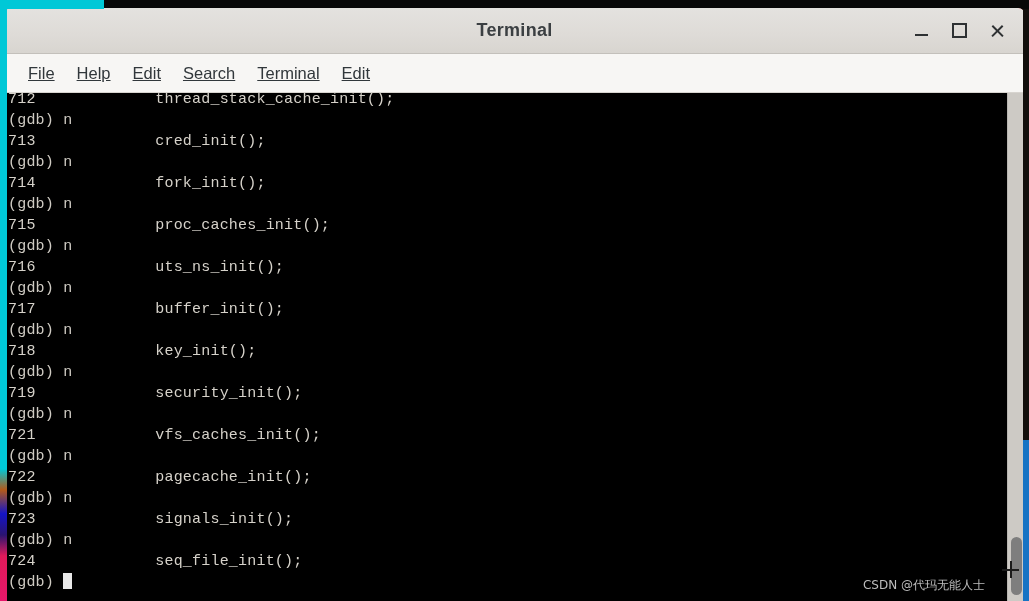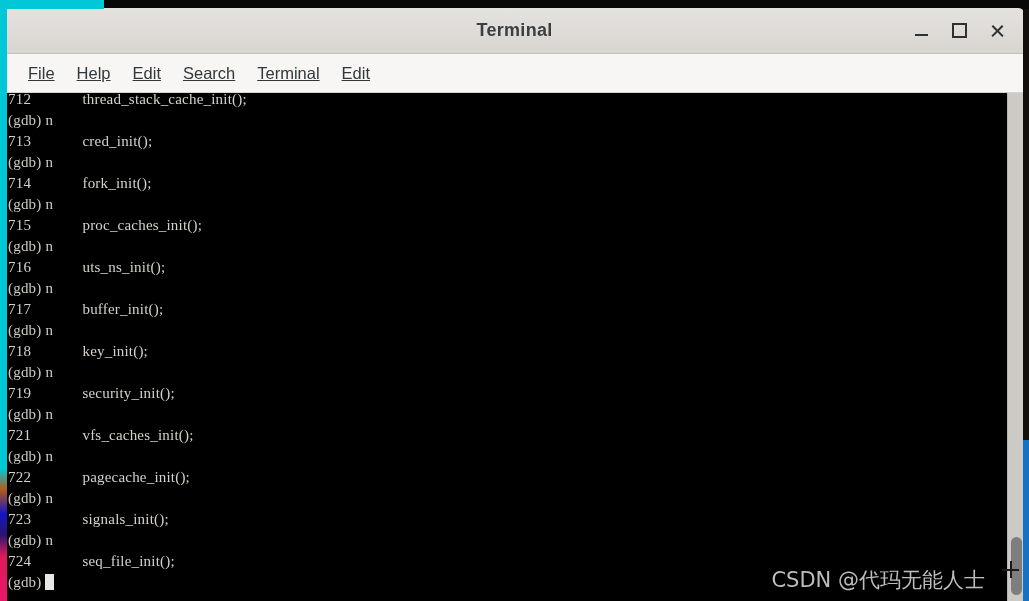--- a/index.html
+++ b/index.html
@@ -180,21 +180,21 @@
     flex: 1 1 auto;
     overflow: hidden;
     background: #000000;
     padding-left: 4px;
     box-sizing: border-box;
   }
   #terminal-lines {
     position: absolute;
     left: 4px;
     top: -4px;
-    font-family: Liberation Serif, serif;
+    font-family: Liberation Mono, monospace;
     font-size: 15px;
     line-height: 21px;
     color: #d4d0c8;
     white-space: pre;
     letter-spacing: 0.2px;
   }
   .term-line { height: 21px; }
   .term-line .lineno { color: #d6d2ca; }
   .term-line .code   { color: #d6d2ca; }
   .prompt-line { color: #cfcbc3; }
@@ -206,21 +206,21 @@
     height: 16px;
     background: #e8e8e8;
     vertical-align: -3px;
   }
 
   
   #watermark {
     position: absolute;
     right: 22px;
     bottom: 7px;
-    font-size: 21px;
+    font-size: 12px;
     color: #bdbdbd;
     font-family: "DejaVu Sans", sans-serif;
     white-space: nowrap;
     user-select: none;
     z-index: 5;
   }
 
   
   #terminal-scrollbar {
     position: relative;

